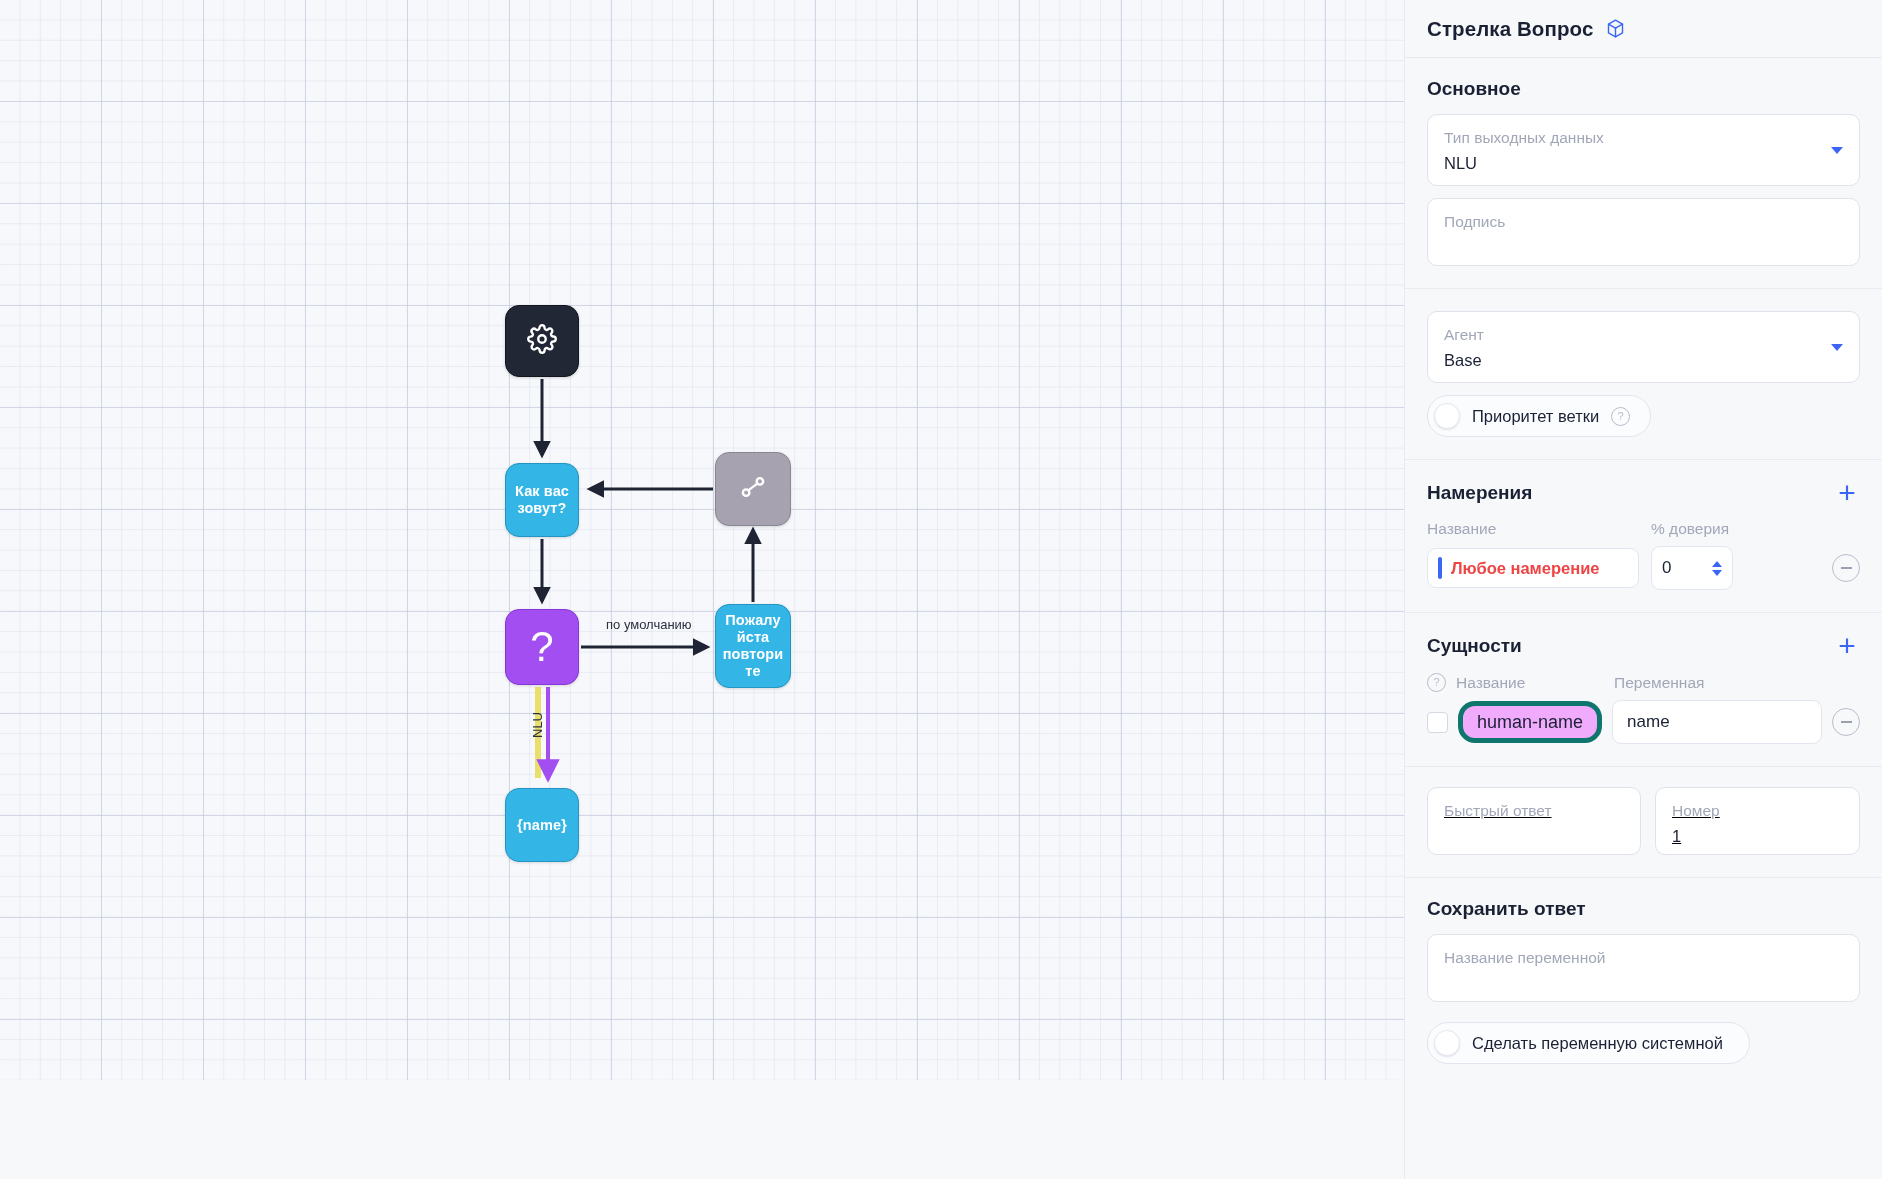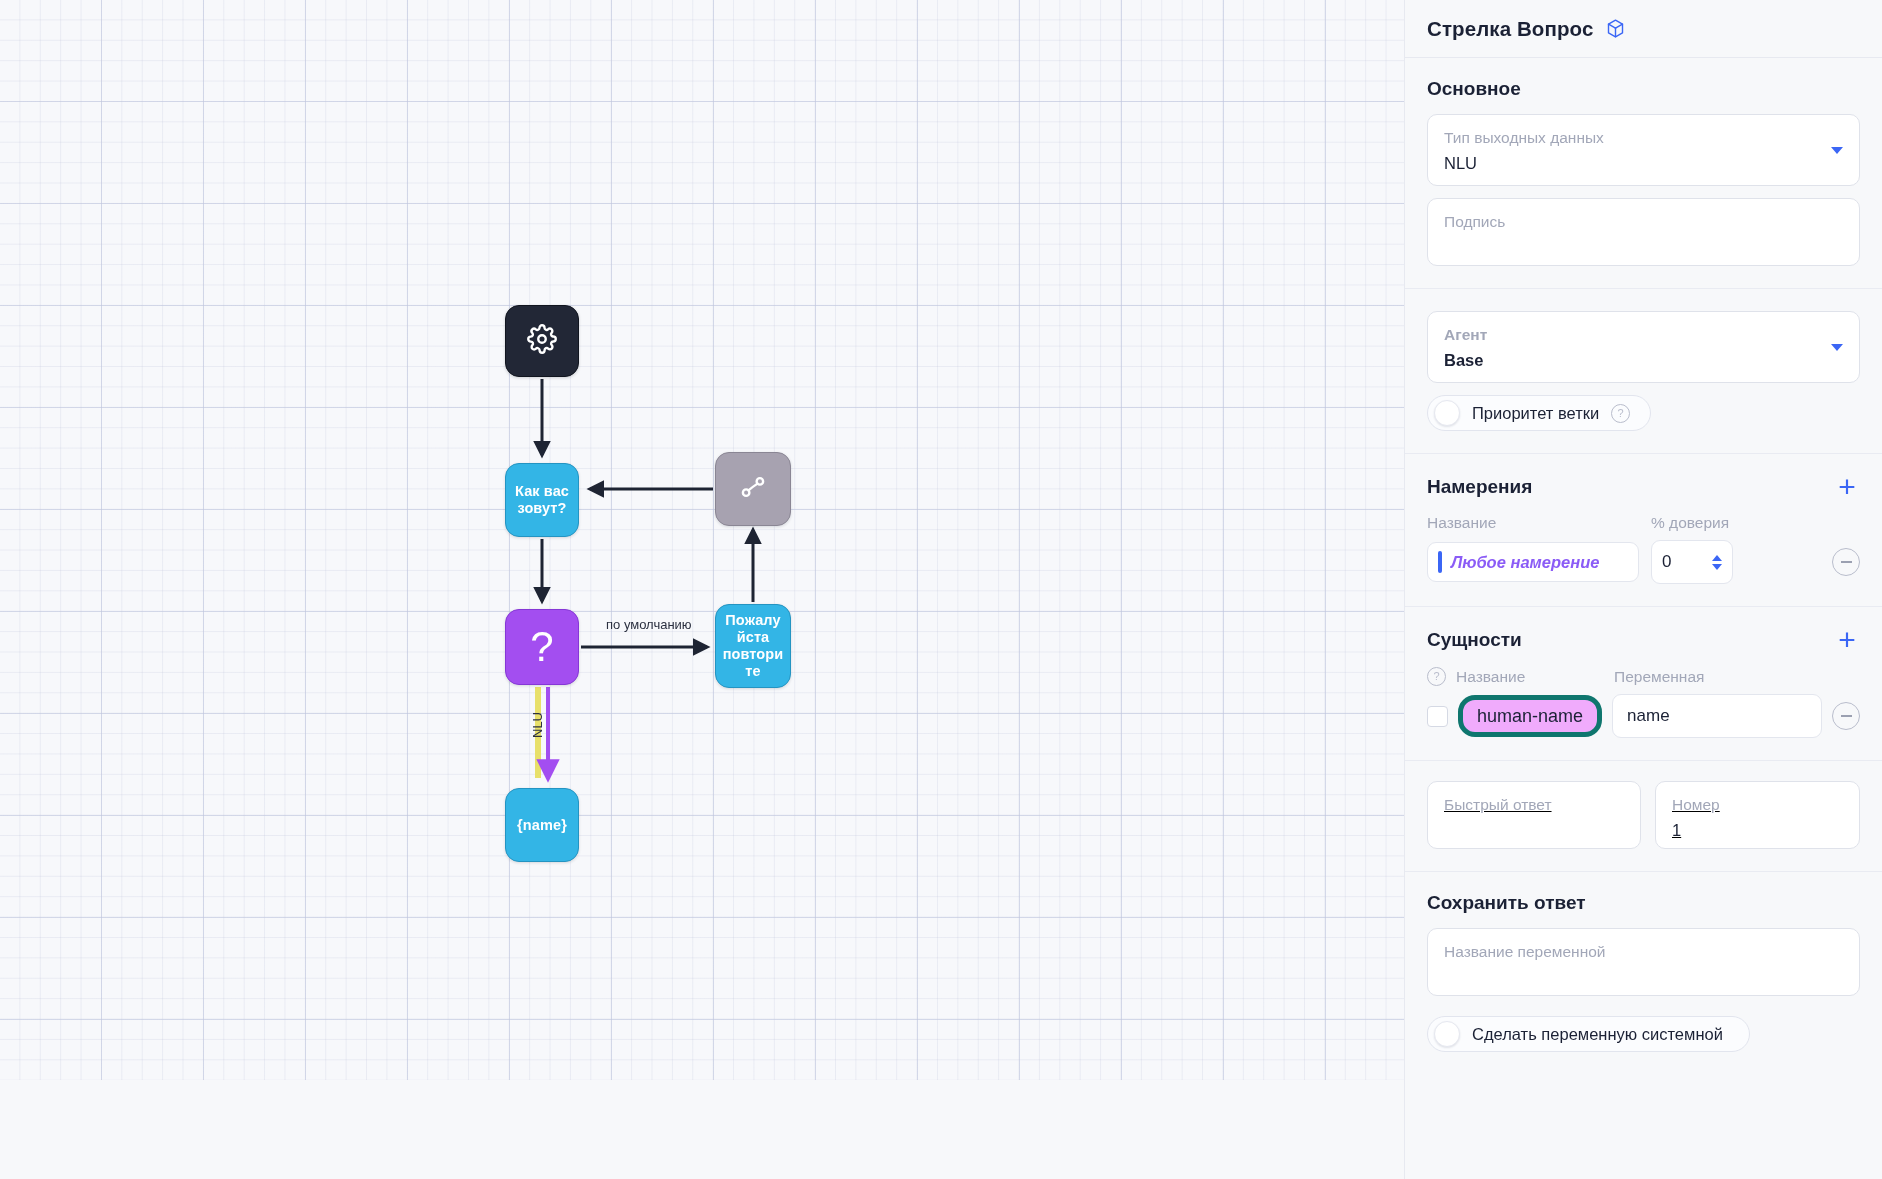--- a/index.html
+++ b/index.html
@@ -72,39 +72,39 @@
   .field .fval{font-size:16.5px;color:#1b2135;line-height:24px;margin-top:3px;}
   .field.tall{height:68px;}
   .caret{
     position:absolute;right:16px;top:50%;margin-top:-3px;
     width:0;height:0;border-left:6px solid transparent;border-right:6px solid transparent;
     border-top:7px solid #3b66f5;
   }
   .toggle-pill{
     margin-top:12px;display:inline-flex;align-items:center;gap:12px;
     border:1px solid #e2e5ee;border-radius:22px;background:#fbfcfe;
-    padding:5px 20px 5px 6px;height:36px;box-sizing:border-box;cursor:pointer;
+    padding:5px 20px 5px 6px;height:42px;box-sizing:border-box;cursor:pointer;
   }
   .knob{width:24px;height:24px;border-radius:50%;background:#ffffff;
         border:1px solid #e6e8f0;box-shadow:0 1px 2px rgba(30,40,70,.12);flex:0 0 auto;}
   .toggle-text{font-size:16.5px;color:#1b2135;}
   .qcircle{
     width:17px;height:17px;border-radius:50%;border:1.4px solid #b9bdcc;color:#b9bdcc;
     font-size:11px;display:inline-flex;align-items:center;justify-content:center;
     flex:0 0 auto;line-height:1;
   }
   .col-heads{display:flex;align-items:center;margin-bottom:8px;}
   .col-head{font-size:15.5px;color:#a2a7b8;}
   .row{display:flex;align-items:center;gap:12px;}
   .intent-chip{
     flex:0 0 212px;height:40px;background:#fff;border:1px solid #e3e6ee;border-radius:9px;
     display:flex;align-items:center;gap:9px;padding-left:10px;box-sizing:border-box;
   }
   .accent-bar{width:4px;height:22px;border-radius:2px;background:#3b66f5;flex:0 0 auto;}
-  .intent-name{font-size:16.5px;font-weight:700;color:#8b5cf6;white-space:nowrap;font-style:italic;}
+  .intent-name{font-size:16.5px;font-weight:700;color:#ef4444;white-space:nowrap;}
   .spin{
     width:82px;height:44px;background:#fff;border:1px solid #e3e6ee;border-radius:9px;
     display:flex;align-items:center;justify-content:space-between;padding:0 10px;box-sizing:border-box;
   }
   .spin-val{font-size:17px;color:#1b2135;}
   .spin-arrows{display:flex;flex-direction:column;gap:3px;}
   .ar-up{width:0;height:0;border-left:5px solid transparent;border-right:5px solid transparent;border-bottom:6px solid #3b66f5;}
   .ar-dn{width:0;height:0;border-left:5px solid transparent;border-right:5px solid transparent;border-top:6px solid #3b66f5;}
   .minus-btn{
     width:26px;height:26px;border-radius:50%;border:1.5px solid #b9bdcc;color:#9ba0b1;
@@ -222,21 +222,21 @@
         <div class="fval">NLU</div>
         <span class="caret"></span>
       </div>
 
       <div class="field tall">
         <div class="flabel">Подпись</div>
       </div>
     </div>
 
     <div class="section" style="padding-top:22px;">
-      <div class="field" style="margin-top:0;font-weight:bold;">
+      <div class="field" style="margin-top:0;">
         <div class="flabel">Агент</div>
         <div class="fval">Base</div>
         <span class="caret"></span>
       </div>
 
       <div class="toggle-pill">
         <span class="knob"></span>
         <span class="toggle-text">Приоритет ветки</span>
         <span class="qcircle">?</span>
       </div>

